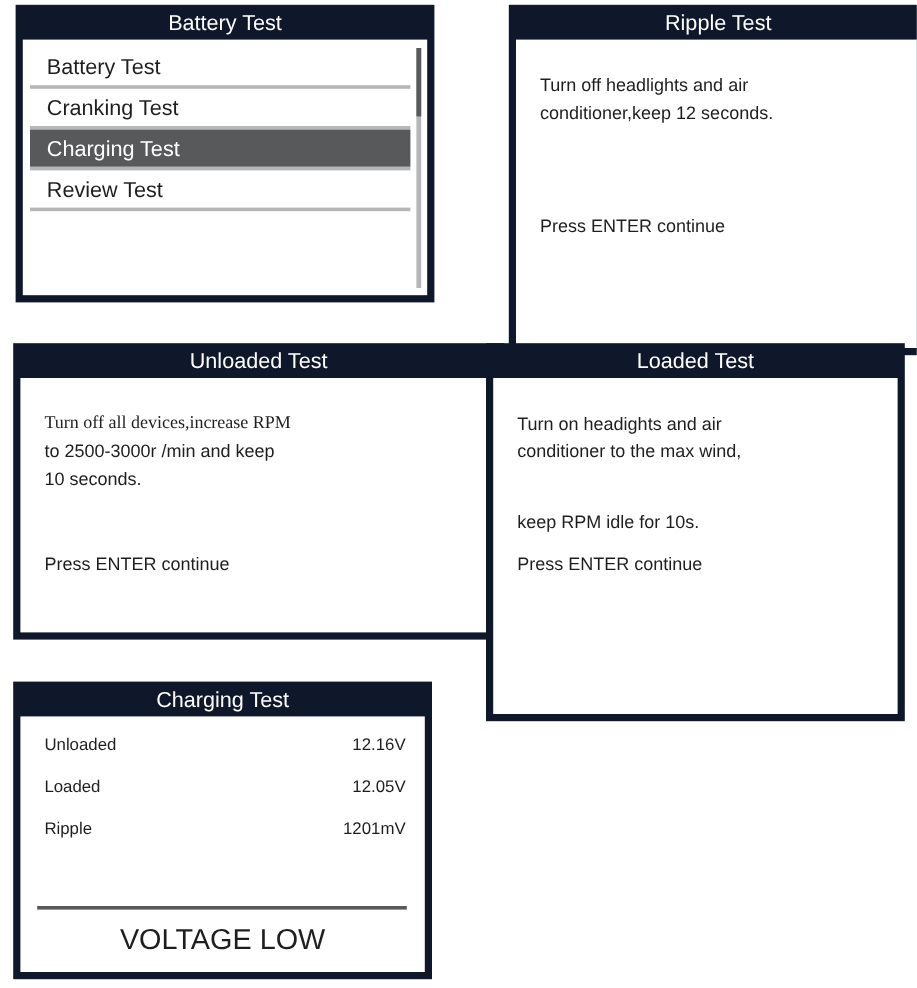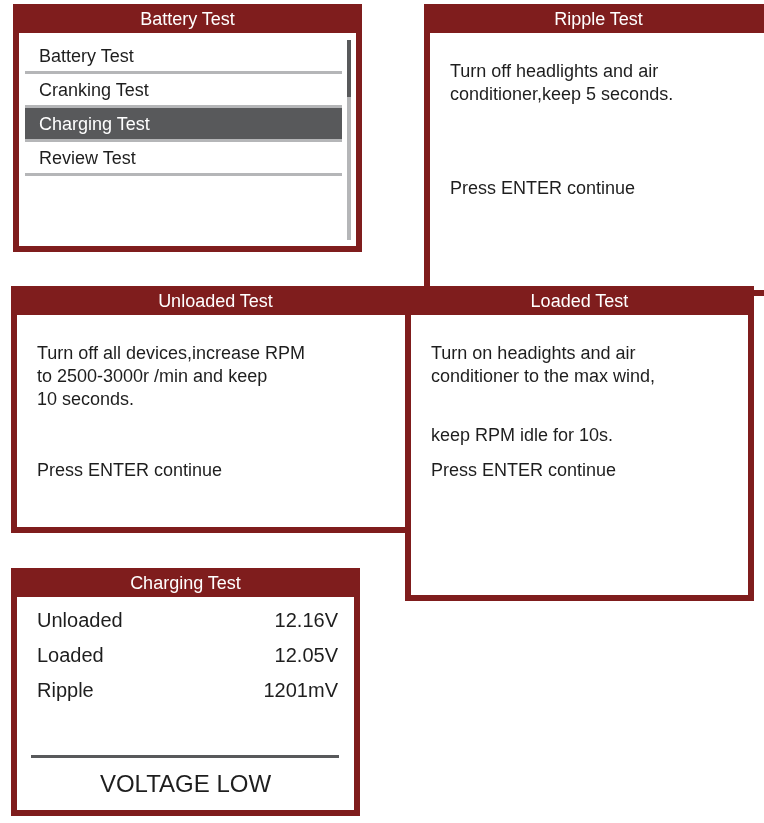--- a/index.html
+++ b/index.html
@@ -1,29 +1,29 @@
 <!DOCTYPE html>
 <html><head>
 <meta charset="utf-8">
 <style>
   html, body { margin: 0; padding: 0; background: #ffffff; }
   body { width: 764px; height: 823px; position: relative; overflow: hidden;
          font-family: "Liberation Sans", sans-serif; color: #1e1e1e; }
-  .panel { position: absolute; background: #7f1d1d; box-sizing: border-box; }
+  .panel { position: absolute; background: #0f172a; box-sizing: border-box; }
   .panel-title { height: 29px; line-height: 30px; text-align: center; color: #ffffff;
                  font-size: 18px; }
   .panel-body { position: absolute; left: 6px; right: 6px; top: 29px; bottom: 6px; background: #ffffff; }
-  .msg { position: absolute; left: 20px; font-size: 18px; line-height: 23px; }
+  .msg { position: absolute; left: 20px; font-size: 15px; line-height: 23px; }
   .menu-item { position: absolute; left: 6px; width: 317px; height: 31px; font-size: 18px;
                line-height: 32px; padding-left: 14px; box-sizing: border-box; }
   .menu-item.sel { background: #58595b; color: #ffffff; }
   .menu-div { position: absolute; left: 6px; width: 317px; height: 3px; background: #b5b6b8; }
   .scroll-track { position: absolute; left: 328px; top: 7px; width: 4px; height: 200px; background: #b5b6b8; }
   .scroll-thumb { position: absolute; left: 328px; top: 7px; width: 4px; height: 57px; background: #58595b; }
-  .row { position: absolute; left: 20px; right: 16px; font-size: 20px; line-height: 23px; }
+  .row { position: absolute; left: 20px; right: 16px; font-size: 14px; line-height: 23px; }
   .row .k { float: left; }
   .row .v { float: right; }
   .divider { position: absolute; left: 14px; width: 308px; height: 3px; background: #58595b; }
   .status { position: absolute; left: 0; right: 0; text-align: center; font-size: 24px; }
 </style>
 </head>
 <body>
 
 <div class="panel" style="left:13px; top:4px; width:349px; height:248px;">
   <div class="panel-title">Battery Test</div>
@@ -38,29 +38,29 @@
     <div class="menu-div" style="top:140px;"></div>
     <div class="scroll-track"></div>
     <div class="scroll-thumb"></div>
   </div>
 </div>
 
 <div class="panel" style="left:424px; top:4px; width:349px; height:292px;">
   <div class="panel-title">Ripple Test</div>
   <div class="panel-body">
     <div class="msg" style="top:27px;">Turn off headlights and air</div>
-    <div class="msg" style="top:50px;">conditioner,keep 5 seconds.</div>
+    <div class="msg" style="top:50px;">conditioner,keep 12 seconds.</div>
     <div class="msg" style="top:144px;">Press ENTER continue</div>
   </div>
 </div>
 
 <div class="panel" style="left:11px; top:286px; width:409px; height:247px;">
   <div class="panel-title">Unloaded Test</div>
   <div class="panel-body">
-    <div class="msg" style="top:27px;">Turn off all devices,increase RPM</div>
+    <div class="msg" style="top:27px;font-family:Liberation Serif, serif;">Turn off all devices,increase RPM</div>
     <div class="msg" style="top:50px;">to 2500-3000r /min and keep</div>
     <div class="msg" style="top:73px;">10 seconds.</div>
     <div class="msg" style="top:144px;">Press ENTER continue</div>
   </div>
 </div>
 
 <div class="panel" style="left:405px; top:286px; width:349px; height:315px;">
   <div class="panel-title">Loaded Test</div>
   <div class="panel-body">
     <div class="msg" style="top:50px;">conditioner to the max wind,</div>

